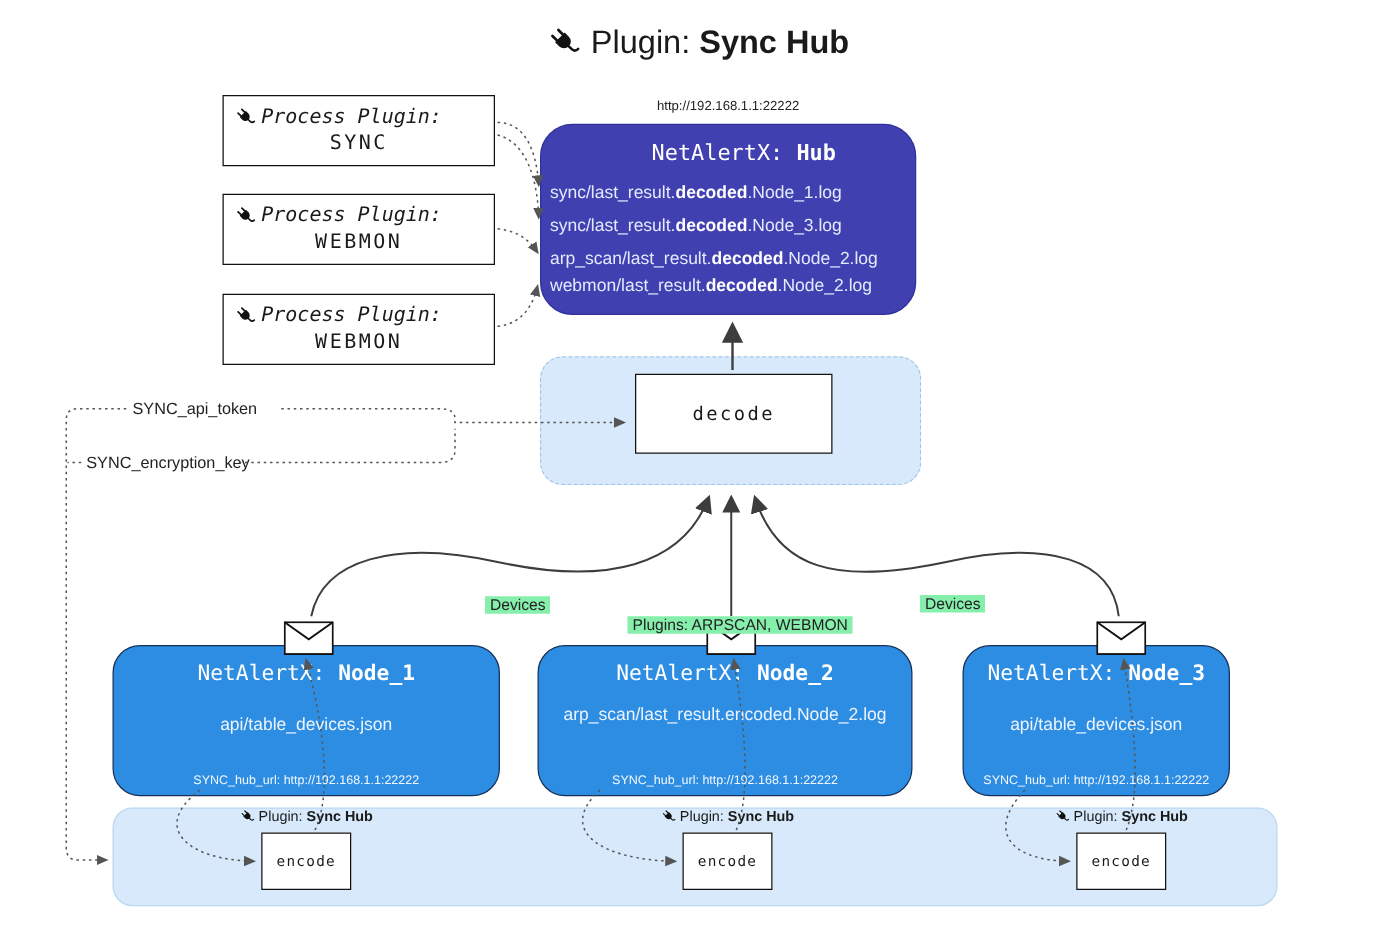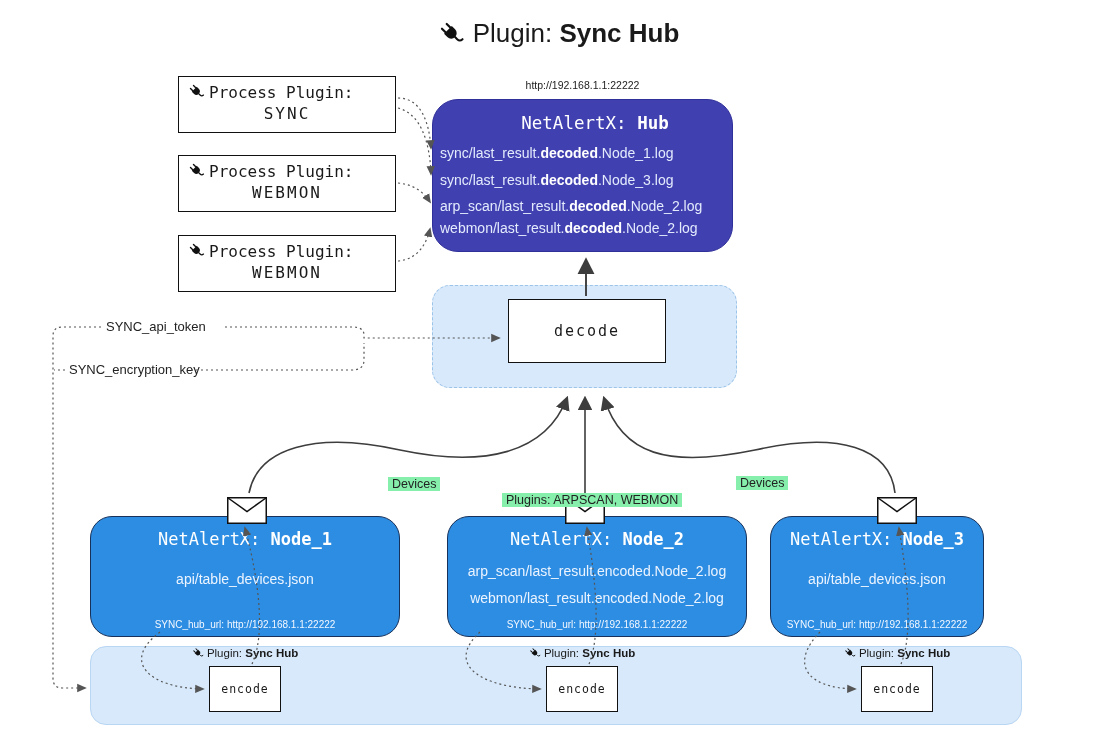--- a/index.html
+++ b/index.html
@@ -13,21 +13,21 @@
   .page-title { left:0; right:0; top:18px; display:flex; justify-content:center; align-items:center;
     gap:8px; font-size:26px; z-index:2; }
   .page-title b { font-weight:bold; }
   .plug-lg { width:27px; height:27px; }
   .plug-md { width:17px; height:17px; vertical-align:-3px; }
   .plug-sm { width:12px; height:12px; vertical-align:-2px; }
 
   
   .pbox { left:178px; width:218px; height:57px; background:#fff; border:1.7px solid #111;
     text-align:center; z-index:2; font-size:16px; padding-top:6px; }
-  .pbox .l1 { display:flex; align-items:flex-start; justify-content:flex-start; gap:4px; padding-left:9px; }
+  .pbox .l1 { display:flex; align-items:flex-end; justify-content:flex-start; gap:4px; padding-left:9px;font-style:italic; }
   .pbox .l2 { letter-spacing:2px; margin-top:2px; }
 
   
   .hub-url { left:432px; width:301px; top:79px; text-align:center; font-size:10.5px; color:#222; z-index:2; }
   .hub { left:432px; top:99px; width:301px; height:153px; background:var(--hub-bg,#4140b0);
     border:1px solid #30309a; border-radius:26px; color:#fff; z-index:2; }
   .hub-title { position:absolute; top:13px; left:0; right:0; text-align:center; font-size:17.5px;margin-left:25px; }
   .hub-log { position:absolute; left:7px; right:4px; font-size:14px; color:#e3ebfd; white-space:nowrap; }
   .hub-log b { color:#fff; }
 
@@ -137,24 +137,23 @@
 
   <div class="abs edge-label" style="left:388px; top:445px">Devices</div>
   <div class="abs edge-label" style="left:502px; top:461px">Plugins: ARPSCAN, WEBMON</div>
   <div class="abs edge-label" style="left:736px; top:444px">Devices</div>
 
   <div class="abs node" style="left:90px; top:516px; width:310px; height:121px">
     <div class="node-title mono"><span>NetAlertX: </span><b>Node_1</b></div>
     <div class="node-file" style="top:54px">api/table_devices.json</div>
     <div class="node-hub-url">SYNC_hub_url: http://192.168.1.1:22222</div>
   </div>
-  <div class="abs node" style="left:447px; top:516px; width:300px; height:121px">
+  <div class="abs node" style="left:430px; top:516px; width:300px; height:121px">
     <div class="node-title mono"><span>NetAlertX: </span><b>Node_2</b></div>
     <div class="node-file" style="top:46px">arp_scan/last_result.encoded.Node_2.log</div>
-    <div class="node-file" style="top:73px">webmon/last_result.encoded.Node_2.log</div>
     <div class="node-hub-url">SYNC_hub_url: http://192.168.1.1:22222</div>
   </div>
   <div class="abs node" style="left:770px; top:516px; width:214px; height:121px">
     <div class="node-title mono"><span>NetAlertX: </span><b>Node_3</b></div>
     <div class="node-file" style="top:54px">api/table_devices.json</div>
     <div class="node-hub-url">SYNC_hub_url: http://192.168.1.1:22222</div>
   </div>
 
   <svg class="abs envelope" style="left:227px; top:497px">
       <use href="#icon-envelope"></use>

